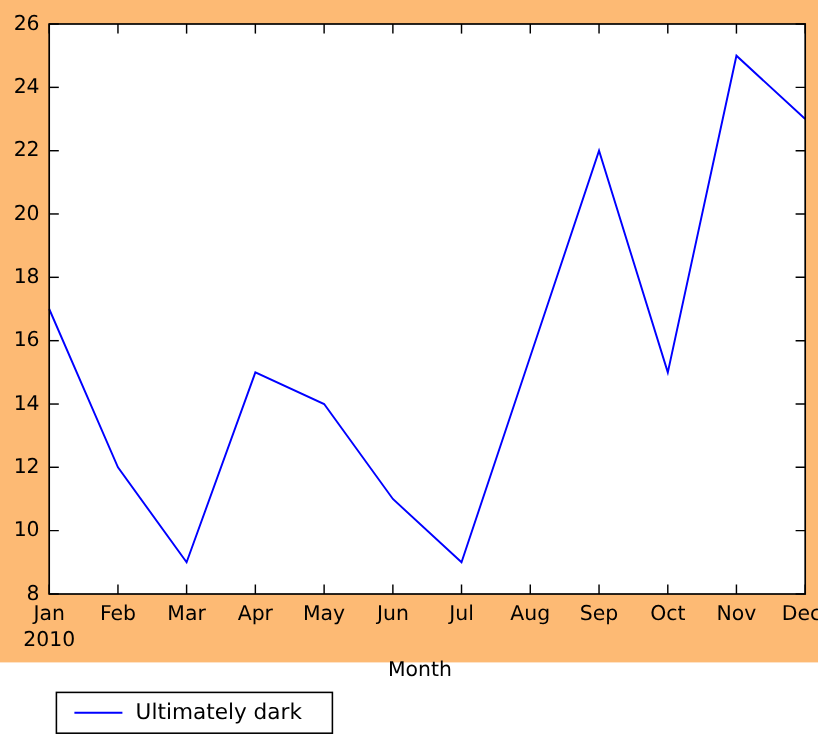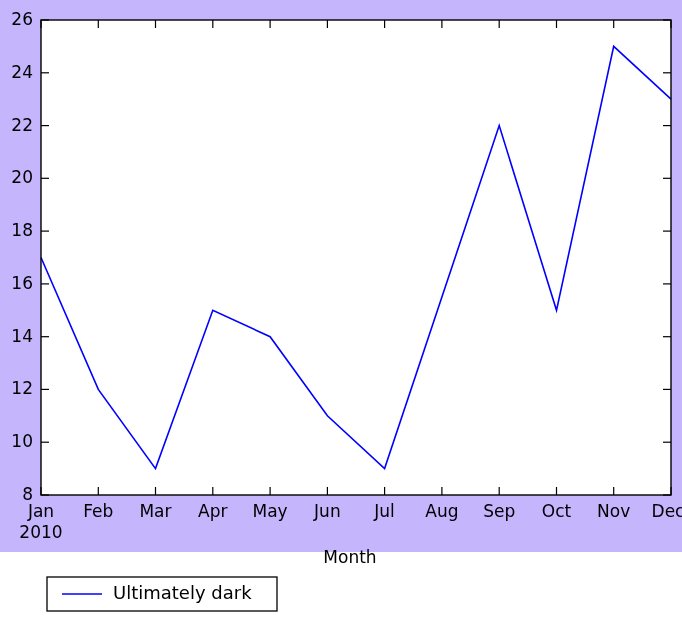--- a/index.html
+++ b/index.html
@@ -13,21 +13,21 @@
     font-family: "DejaVu Sans", sans-serif;
     color: #000000;
     overflow: hidden;
     position: relative;
   }
   #figure {
     position: absolute;
     left: 0; top: 0;
     width: 682px;
     height: 552px;
-    background: #c4b5fd;
+    background: #fdba74;
   }
   #plot-svg {
     position: absolute;
     left: 0; top: 0;
     display: block;
   }
   .tick-label {
     font-family: "DejaVu Sans", sans-serif;
     font-size: 17px;
     fill: #000000;

